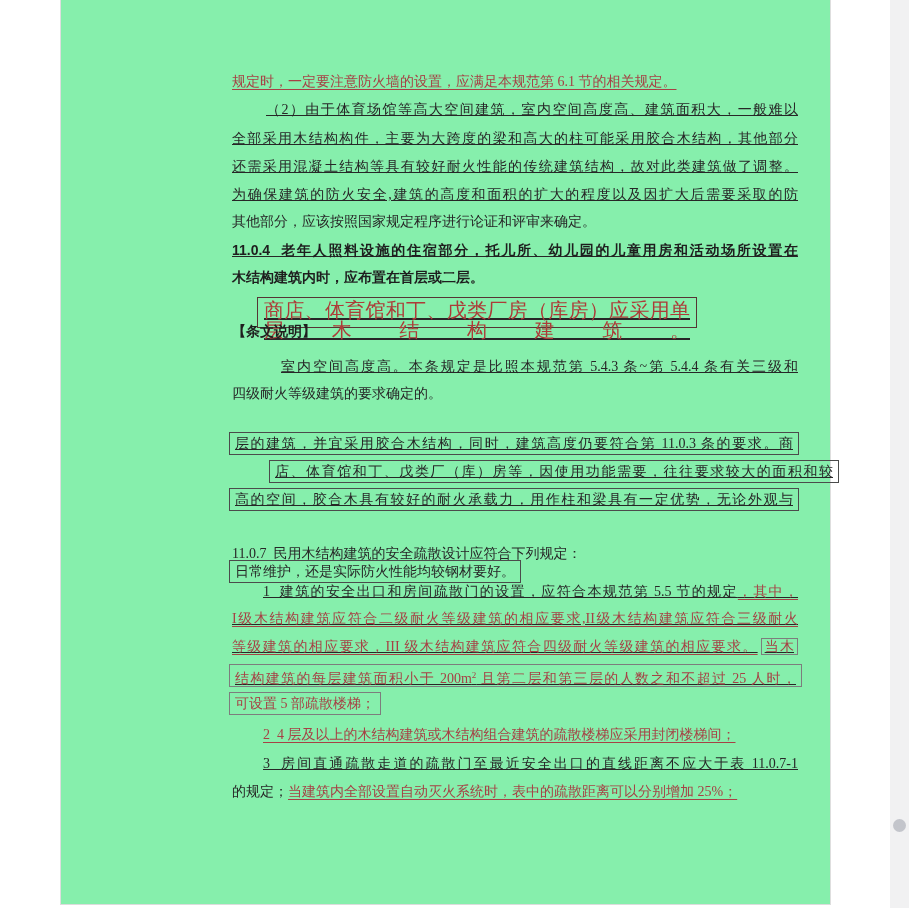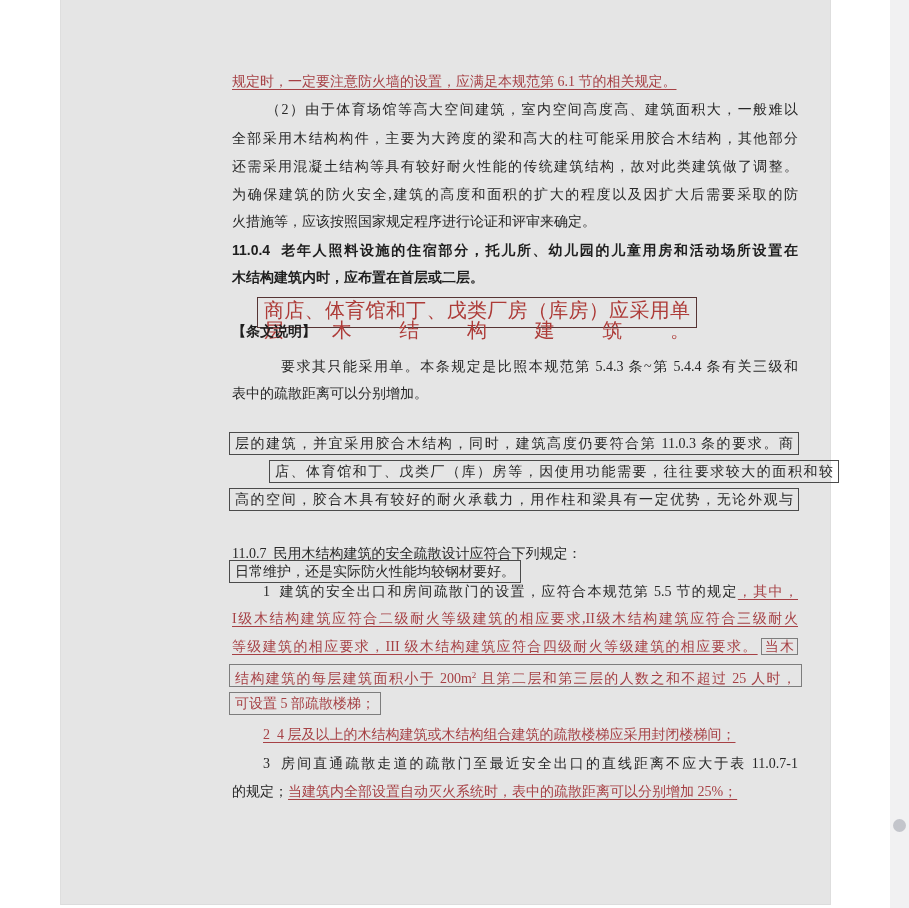--- a/index.html
+++ b/index.html
@@ -1,24 +1,24 @@
 <!DOCTYPE html>
 <html><head>
 <meta charset="utf-8">
 <style>
   html,body{margin:0;padding:0;background:#ffffff;}
   body{width:909px;height:908px;position:relative;overflow:hidden;
        font-family:"Liberation Serif","DejaVu Serif",serif;}
   .page{position:absolute;left:60px;top:0;width:771px;height:905px;
-        background:#e5e5e5;border-left:1px solid #dedede;border-right:1px solid #dedede;
+        background:#86efac;border-left:1px solid #dedede;border-right:1px solid #dedede;
         border-bottom:1px solid #dcdcdc;box-sizing:border-box;}
   .line{position:absolute;left:171px;height:22px;line-height:22px;
         font-size:14px;color:#272727;white-space:nowrap;
         font-family:"Liberation Serif","DejaVu Serif",serif;}
-  .justify{text-align:justify;text-align-last:justify;white-space:normal;}
+  .justify{text-align:justify;text-align-last:justify;white-space:normal;text-decoration:underline;}
   .box-dark{border:1px solid #4b4b4b;box-sizing:border-box;height:23px;
             line-height:19px;padding:1px 5px;}
   .box-gray{border:1px solid #7d7d7d;box-sizing:border-box;height:23px;
             line-height:19px;padding:1px 5px;}
   .box-red{border:1px solid #563434;box-sizing:border-box;height:31px;
            line-height:20px;padding:2px 6px;font-size:20px;}
   .k{color:#272727;}
   .kb{color:#1e1e1e;font-weight:bold;
       font-family:"Liberation Sans","DejaVu Sans",sans-serif;}
   .ru{color:#a64145;text-decoration:underline;text-decoration-color:#a64145;
@@ -34,27 +34,27 @@
 </style>
 </head>
 <body>
 
 <div class="page">
     <div class="line" style="top: 71px;"><span class="ru">规定时，一定要注意防火墙的设置，应满足本规范第 6.1 节的相关规定。</span></div>
     <div class="line justify" style="top: 99px; width: 566px; text-indent: 34px;"><span class="k">（2）由于体育场馆等高大空间建筑，室内空间高度高、建筑面积大，一般难以</span></div>
     <div class="line justify" style="top: 128px; width: 566px;"><span class="k">全部采用木结构构件，主要为大跨度的梁和高大的柱可能采用胶合木结构，其他部分</span></div>
     <div class="line justify" style="top: 156px; width: 566px;"><span class="k">还需采用混凝土结构等具有较好耐火性能的传统建筑结构，故对此类建筑做了调整。</span></div>
     <div class="line justify" style="top: 184px; width: 566px;"><span class="k">为确保建筑的防火安全,建筑的高度和面积的扩大的程度以及因扩大后需要采取的防</span></div>
-    <div class="line" style="top: 211px;"><span class="k">火措施等，应该按照国家规定程序进行论证和评审来确定。</span></div>
+    <div class="line" style="top: 211px;"><span class="k">其他部分，应该按照国家规定程序进行论证和评审来确定。</span></div>
     <div class="line justify" style="top: 239px; width: 566px;"><span class="kb">11.0.4&nbsp;&nbsp;老年人照料设施的住宿部分，托儿所、幼儿园的儿童用房和活动场所设置在</span></div>
     <div class="line" style="top: 266px;"><span class="kb">木结构建筑内时，应布置在首层或二层。</span></div>
     <div class="line box-red justify" style="top: 297px; left: 196px; width: 440px;"><span class="rs">商店、体育馆和丁、戊类厂房（库房）应采用单层木结构建筑。</span></div>
     <div class="line" style="top: 320px; text-align: center;"><span class="kb">【条文说明】</span></div>
-    <div class="line justify" style="top: 356px; width: 566px; text-indent: 49px;"><span class="k">要求其只能采用单。本条规定是比照本规范第 5.4.3 条~第 5.4.4 条有关三级和</span></div>
-    <div class="line" style="top: 383px;"><span class="k">表中的疏散距离可以分别增加。</span></div>
+    <div class="line justify" style="top: 356px; width: 566px; text-indent: 49px;"><span class="k">室内空间高度高。本条规定是比照本规范第 5.4.3 条~第 5.4.4 条有关三级和</span></div>
+    <div class="line" style="top: 383px;"><span class="k">四级耐火等级建筑的要求确定的。</span></div>
     <div class="line box-dark justify" style="top: 432px; left: 168px; width: 570px;"><span class="k">层的建筑，并宜采用胶合木结构，同时，建筑高度仍要符合第 11.0.3 条的要求。商</span></div>
     <div class="line box-dark justify" style="top: 460px; left: 168px; width: 570px; margin-left: 40px;"><span class="k">店、体育馆和丁、戊类厂（库）房等，因使用功能需要，往往要求较大的面积和较</span></div>
     <div class="line box-dark justify" style="top: 488px; left: 168px; width: 570px;"><span class="k">高的空间，胶合木具有较好的耐火承载力，用作柱和梁具有一定优势，无论外观与</span></div>
     <div class="line box-dark" style="top: 516px; left: 168px; margin-top: 44px;"><span class="k">日常维护，还是实际防火性能均较钢材要好。</span></div>
     <div class="line" style="top: 543px;"><span class="k">11.0.7&nbsp;&nbsp;民用木结构建筑的安全疏散设计应符合下列规定：</span></div>
     <div class="line justify" style="top: 581px; width: 566px; text-indent: 31px;"><span class="k">1&nbsp;&nbsp;建筑的安全出口和房间疏散门的设置，应符合本规范第 5.5 节的规定</span><span class="ru">，其中，</span></div>
     <div class="line justify" style="top: 608px; width: 566px;"><span class="ru">I级木结构建筑应符合二级耐火等级建筑的相应要求,II级木结构建筑应符合三级耐火</span></div>
     <div class="line justify" style="top: 636px; width: 566px;"><span class="ru">等级建筑的相应要求，III 级木结构建筑应符合四级耐火等级建筑的相应要求。</span><span class="rbx">当木</span></div>
     <div class="line box-gray justify" style="top: 664px; left: 168px; width: 573px;"><span class="r">结构建筑的每层建筑面积小于 200m</span><span class="sup">2</span><span class="r"> 且第二层和第三层的人数之和不超过 25 人时，</span></div>
     <div class="line box-gray" style="top: 692px; left: 168px;"><span class="r">可设置 5 部疏散楼梯；</span></div>

